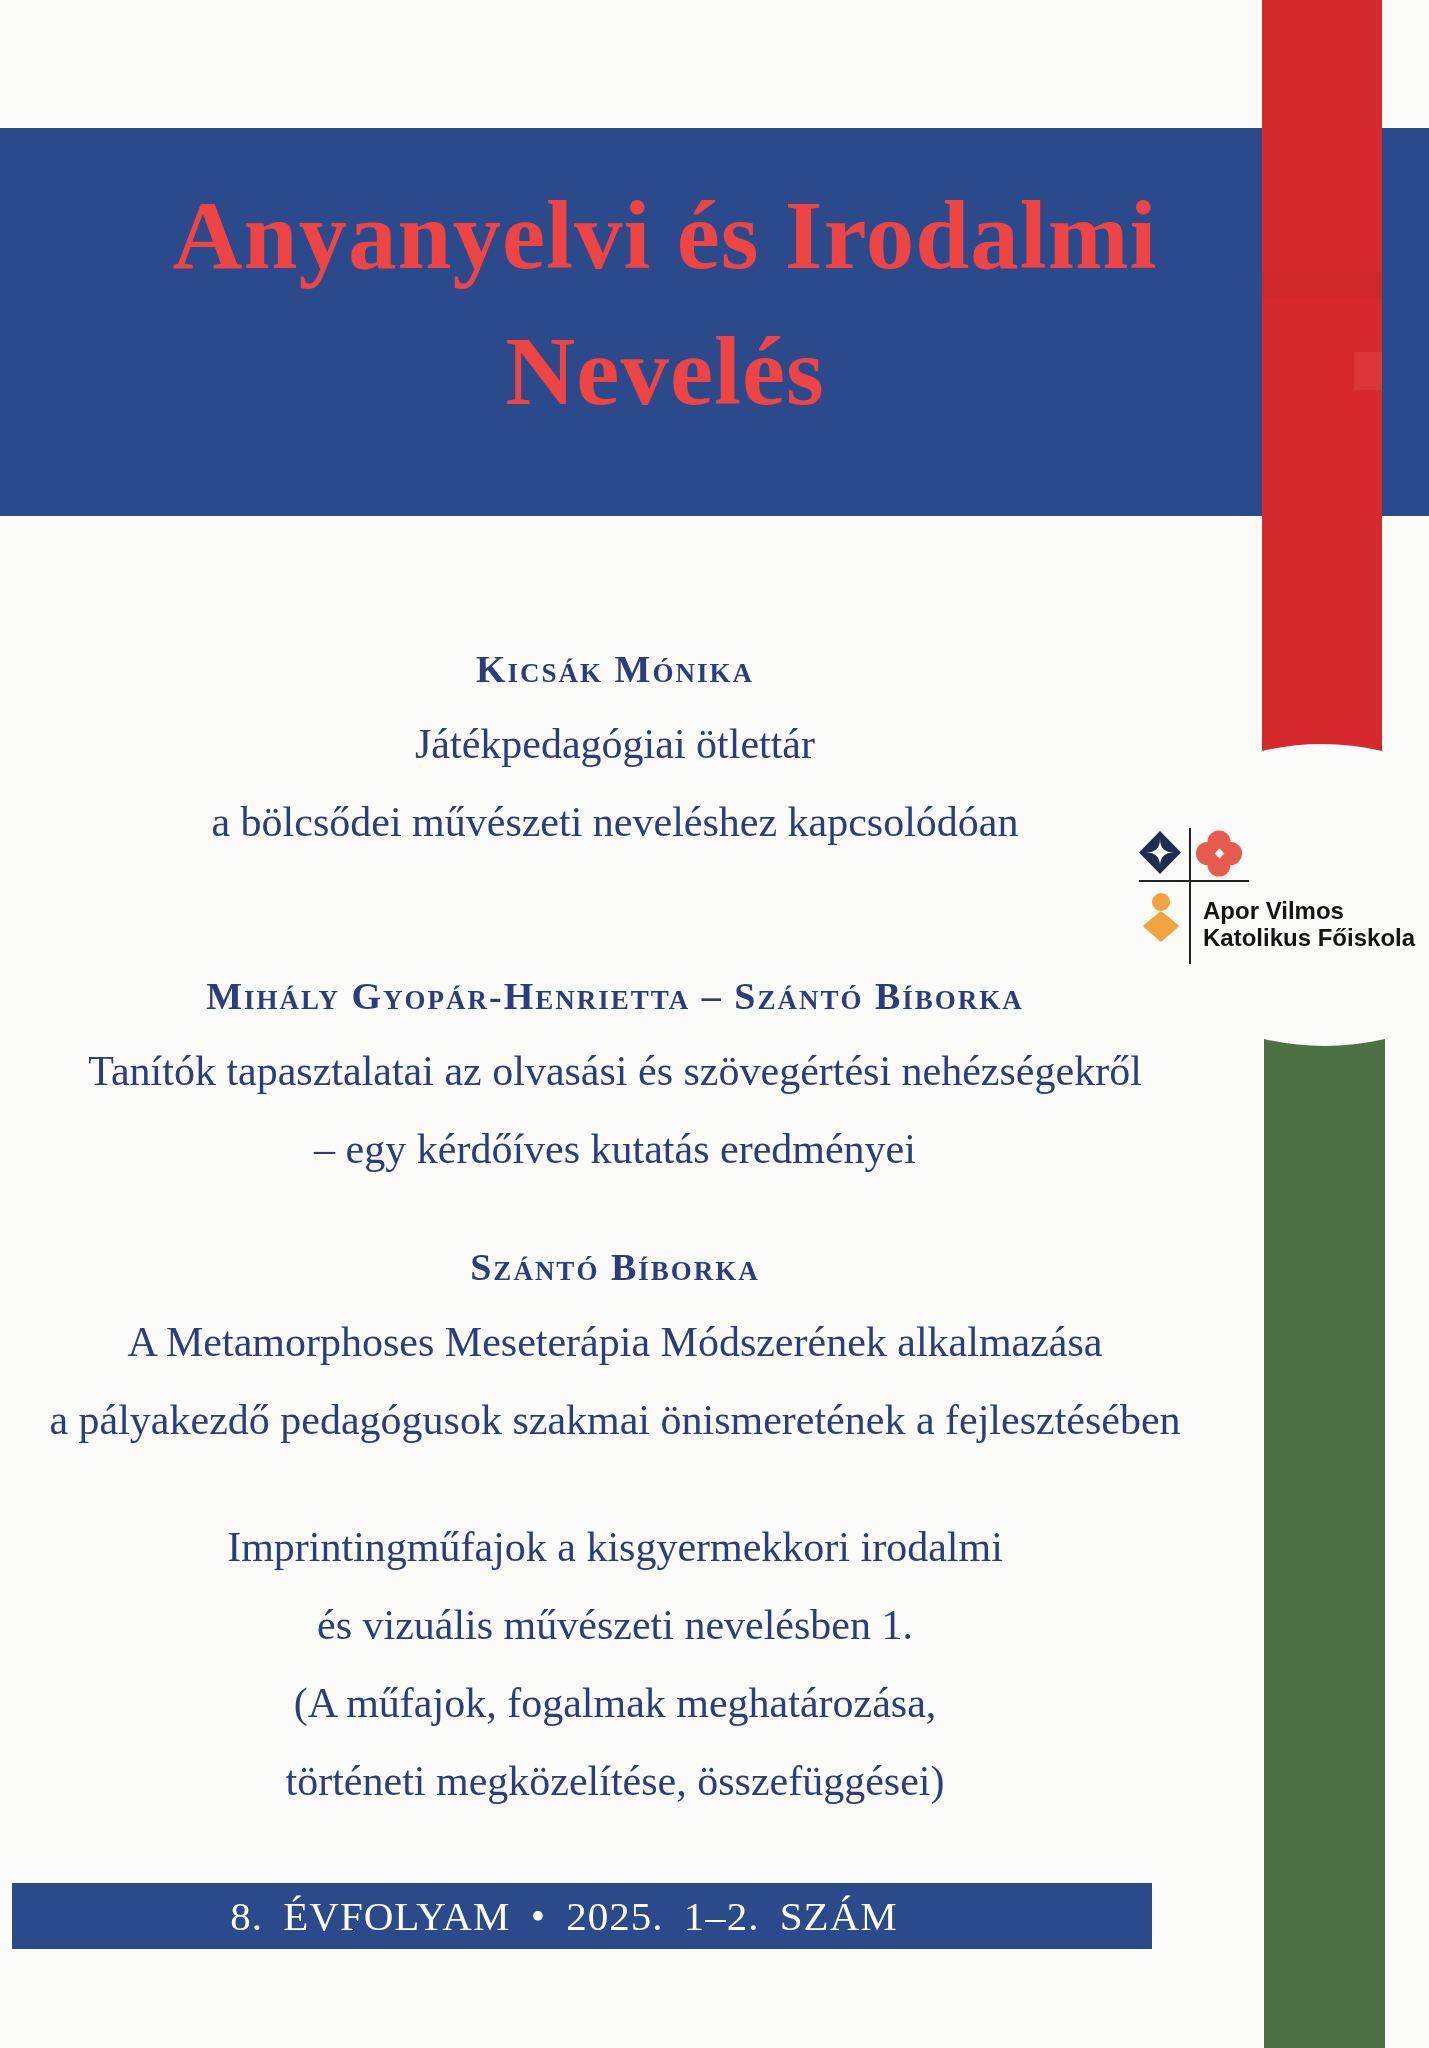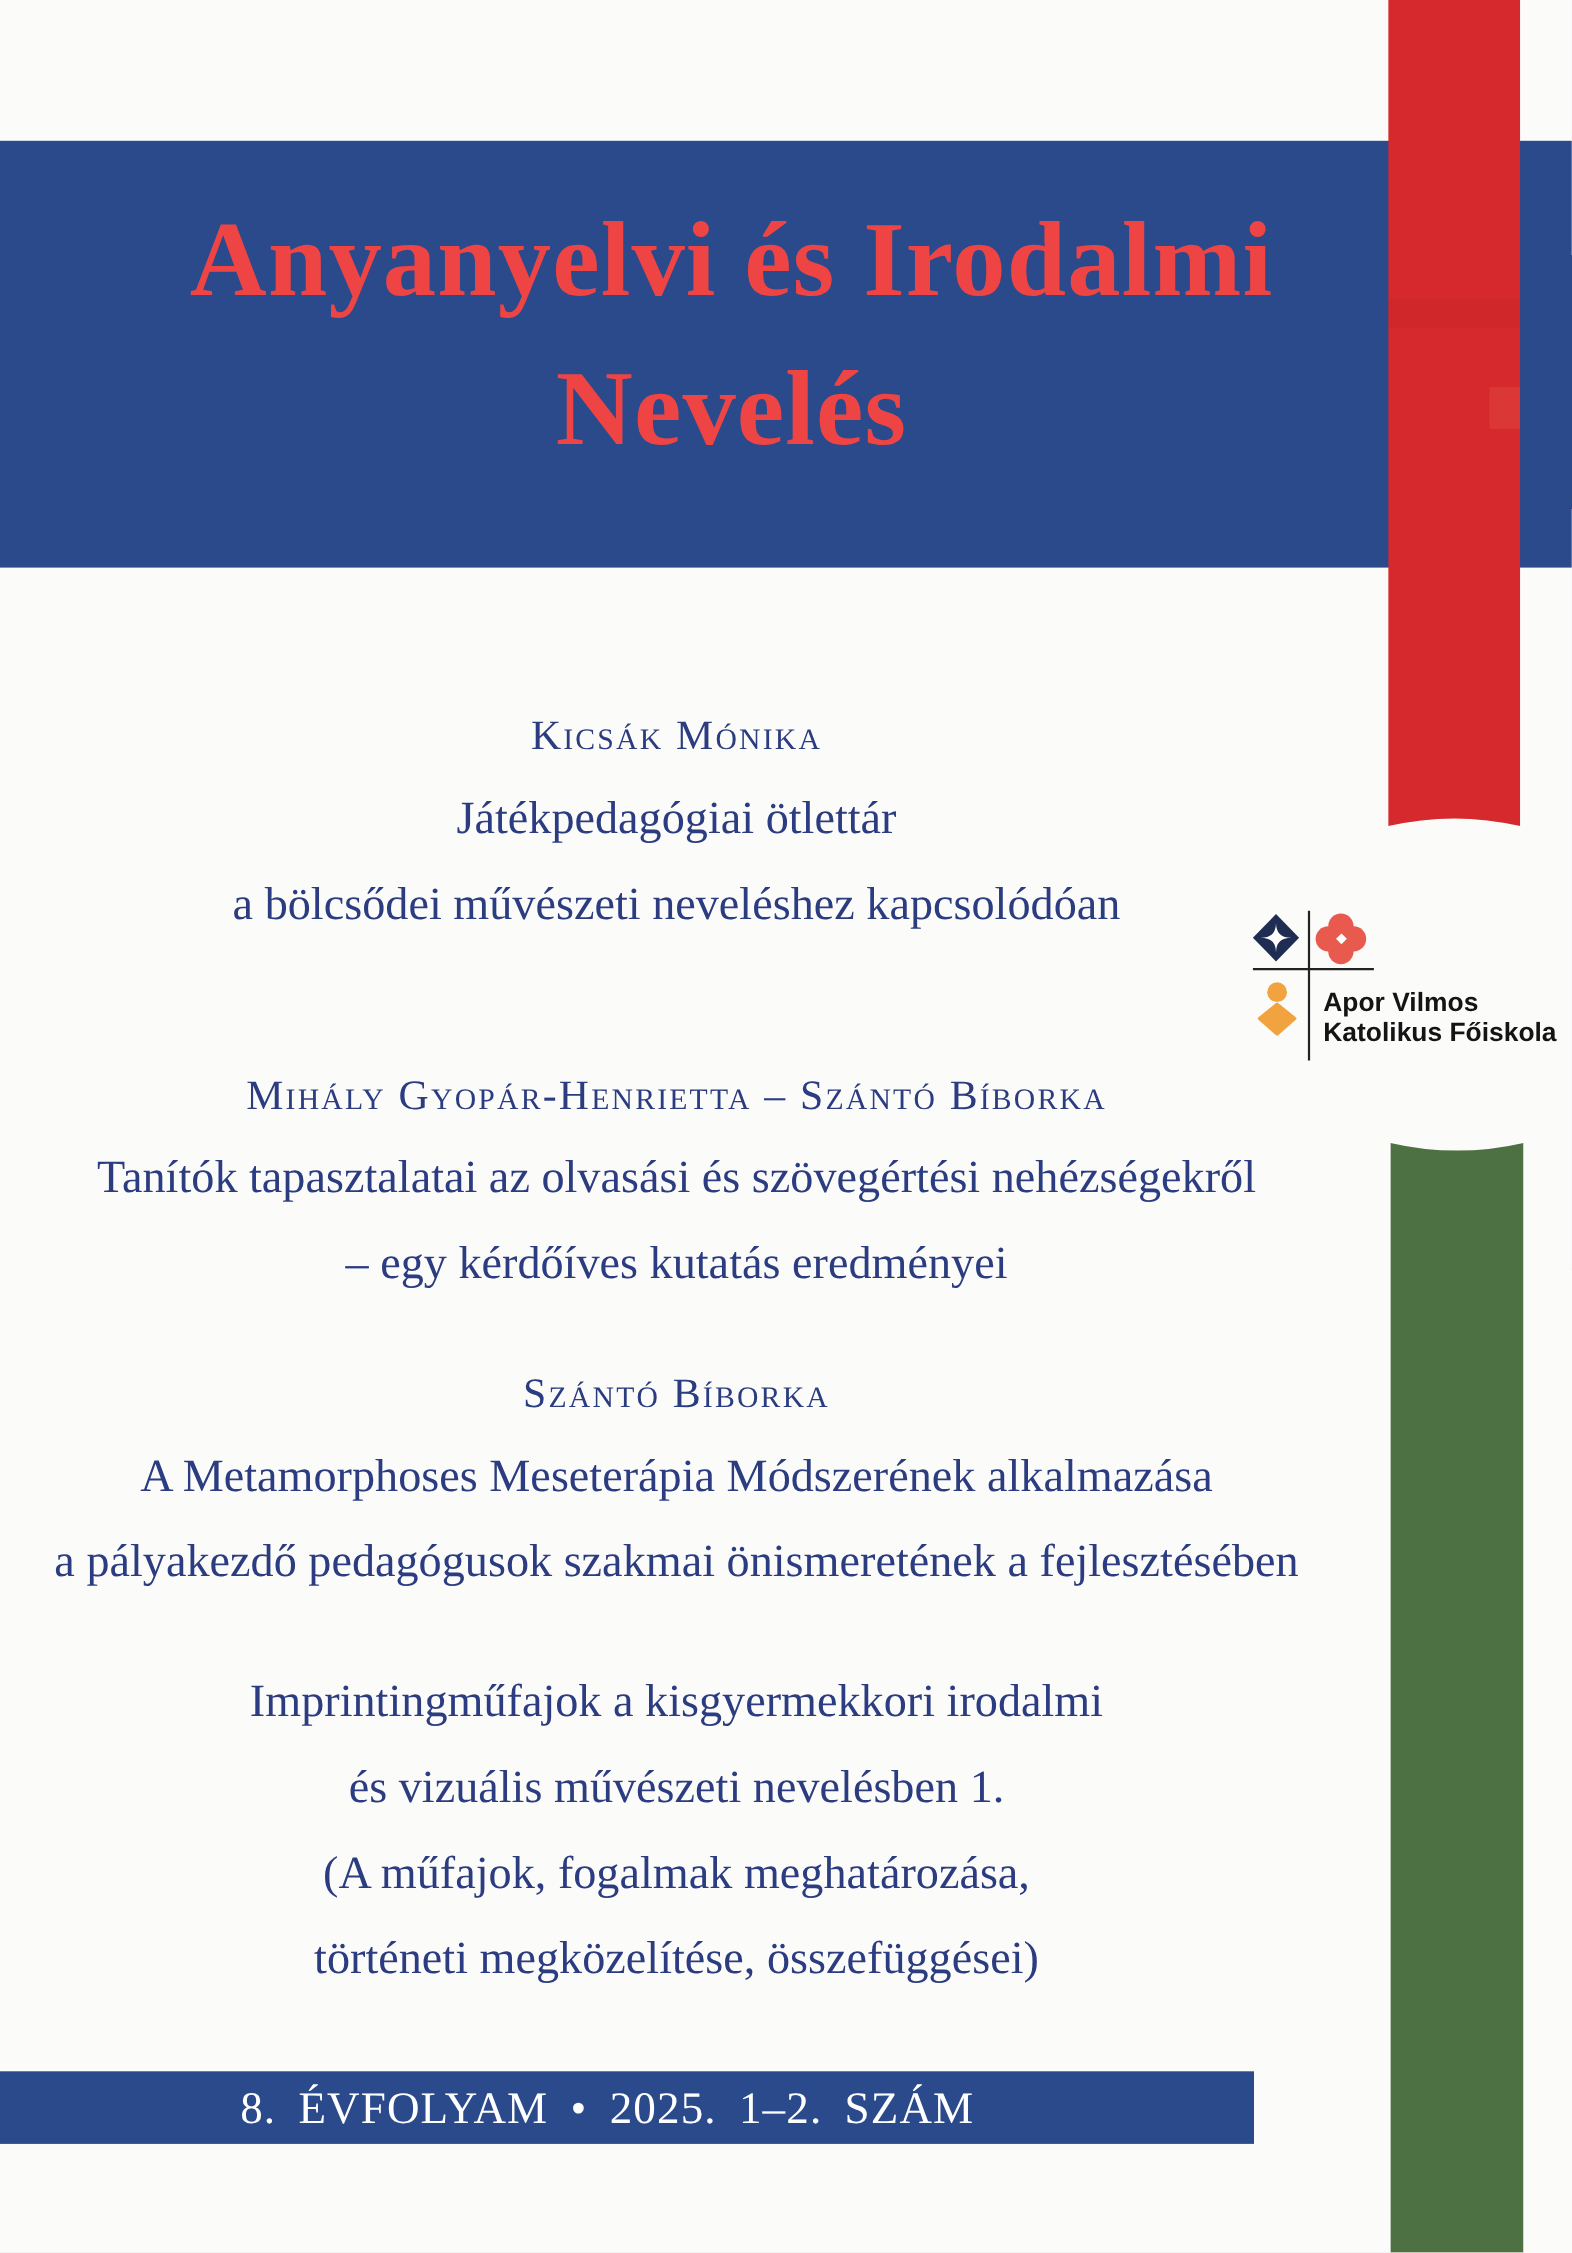--- a/index.html
+++ b/index.html
@@ -26,28 +26,29 @@
   .ribbon-green{position:absolute;left:1264px;top:1036px;width:121px;height:1012px;}
   
   .article{
     position:absolute;left:0;width:1230px;text-align:center;color:#2b3c80;
   }
   .a1{top:645px}.a2{top:972px}.a3{top:1243px}.a4{top:1500px}
   .author{
     font-variant:small-caps;
     font-size:38px;line-height:48px;letter-spacing:2px;
     margin:0 0 20px 0;
+    font-weight:bold;
   }
   .tline{font-size:42px;line-height:62px;margin:16px;}
   
   .logo{position:absolute;left:1125px;top:816px;width:300px;height:150px;}
   .logo text{font-family:"Liberation Sans", sans-serif;font-weight:600;fill:#141414;}
   
   .bottom-banner{
-    position:absolute;left:0;top:1883px;width:1140px;height:66px;
+    position:absolute;left:12px;top:1883px;width:1140px;height:66px;
     background:#2b4a8c;
     display:flex;align-items:center;justify-content:center;
     box-sizing:border-box;padding-right:36px;
   }
   .footer-text{
     color:#ffffff;font-size:41px;letter-spacing:1px;word-spacing:9px;
     font-family:"Liberation Serif", serif;
   }
 </style>
 </head>

